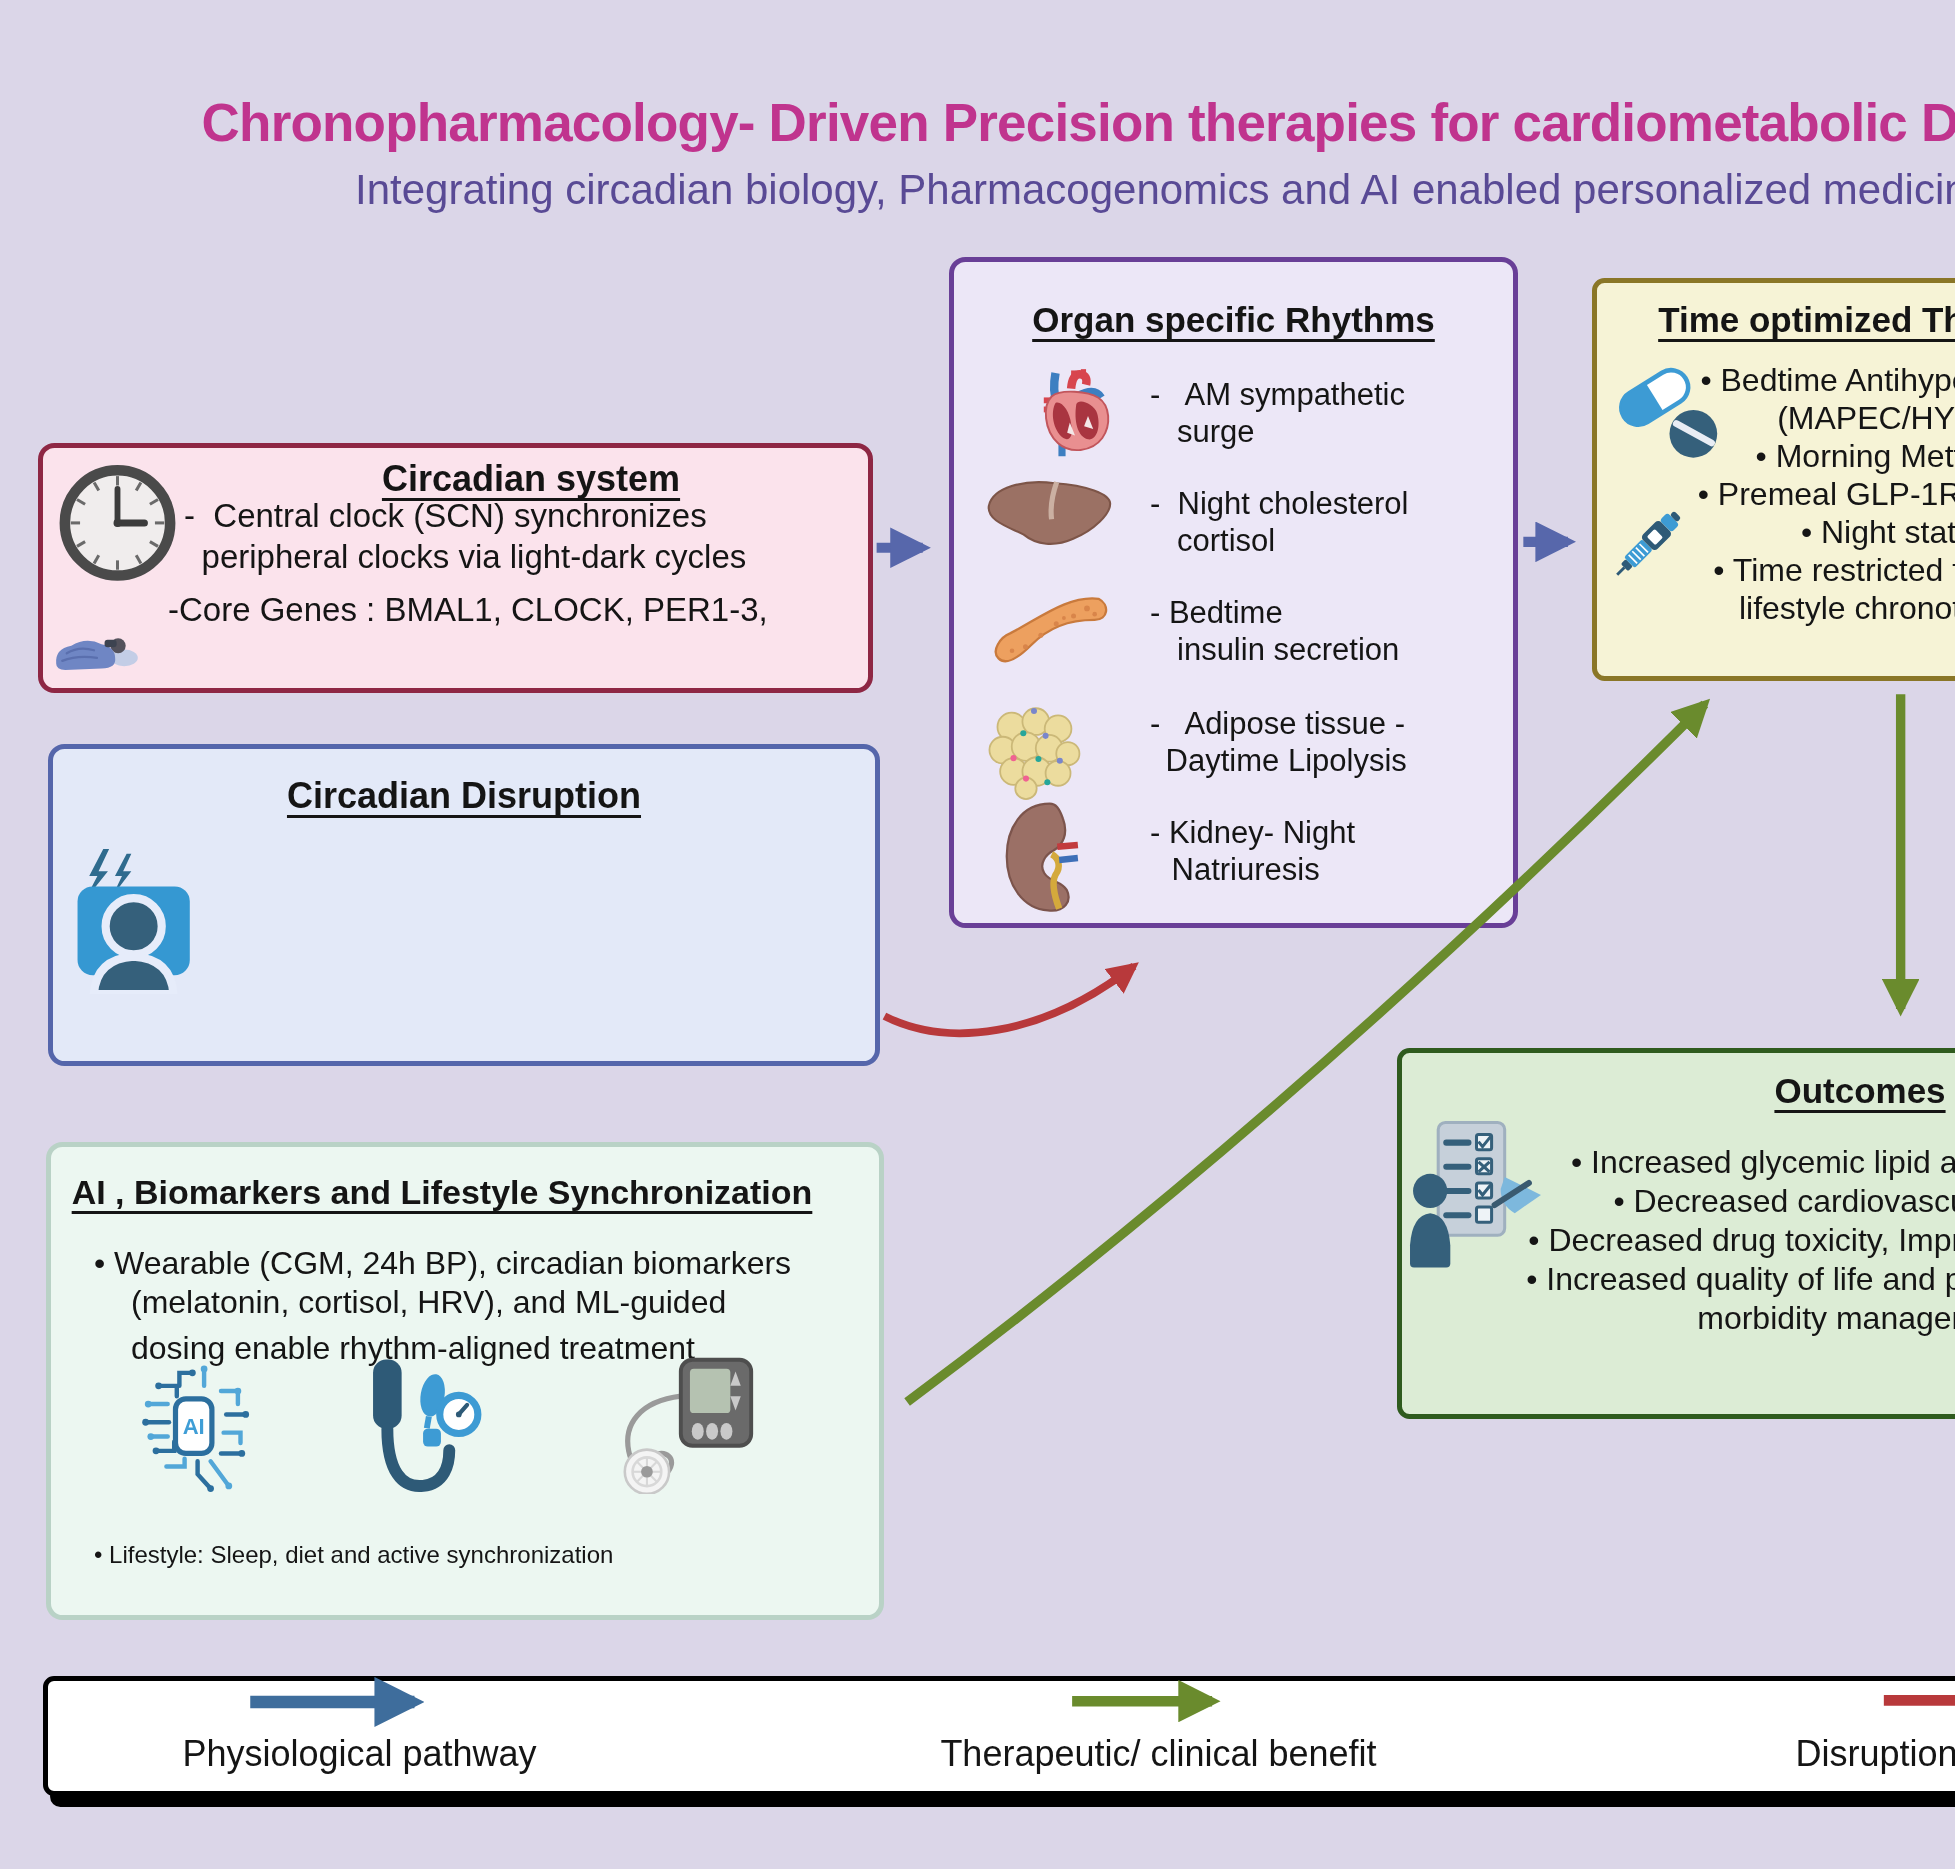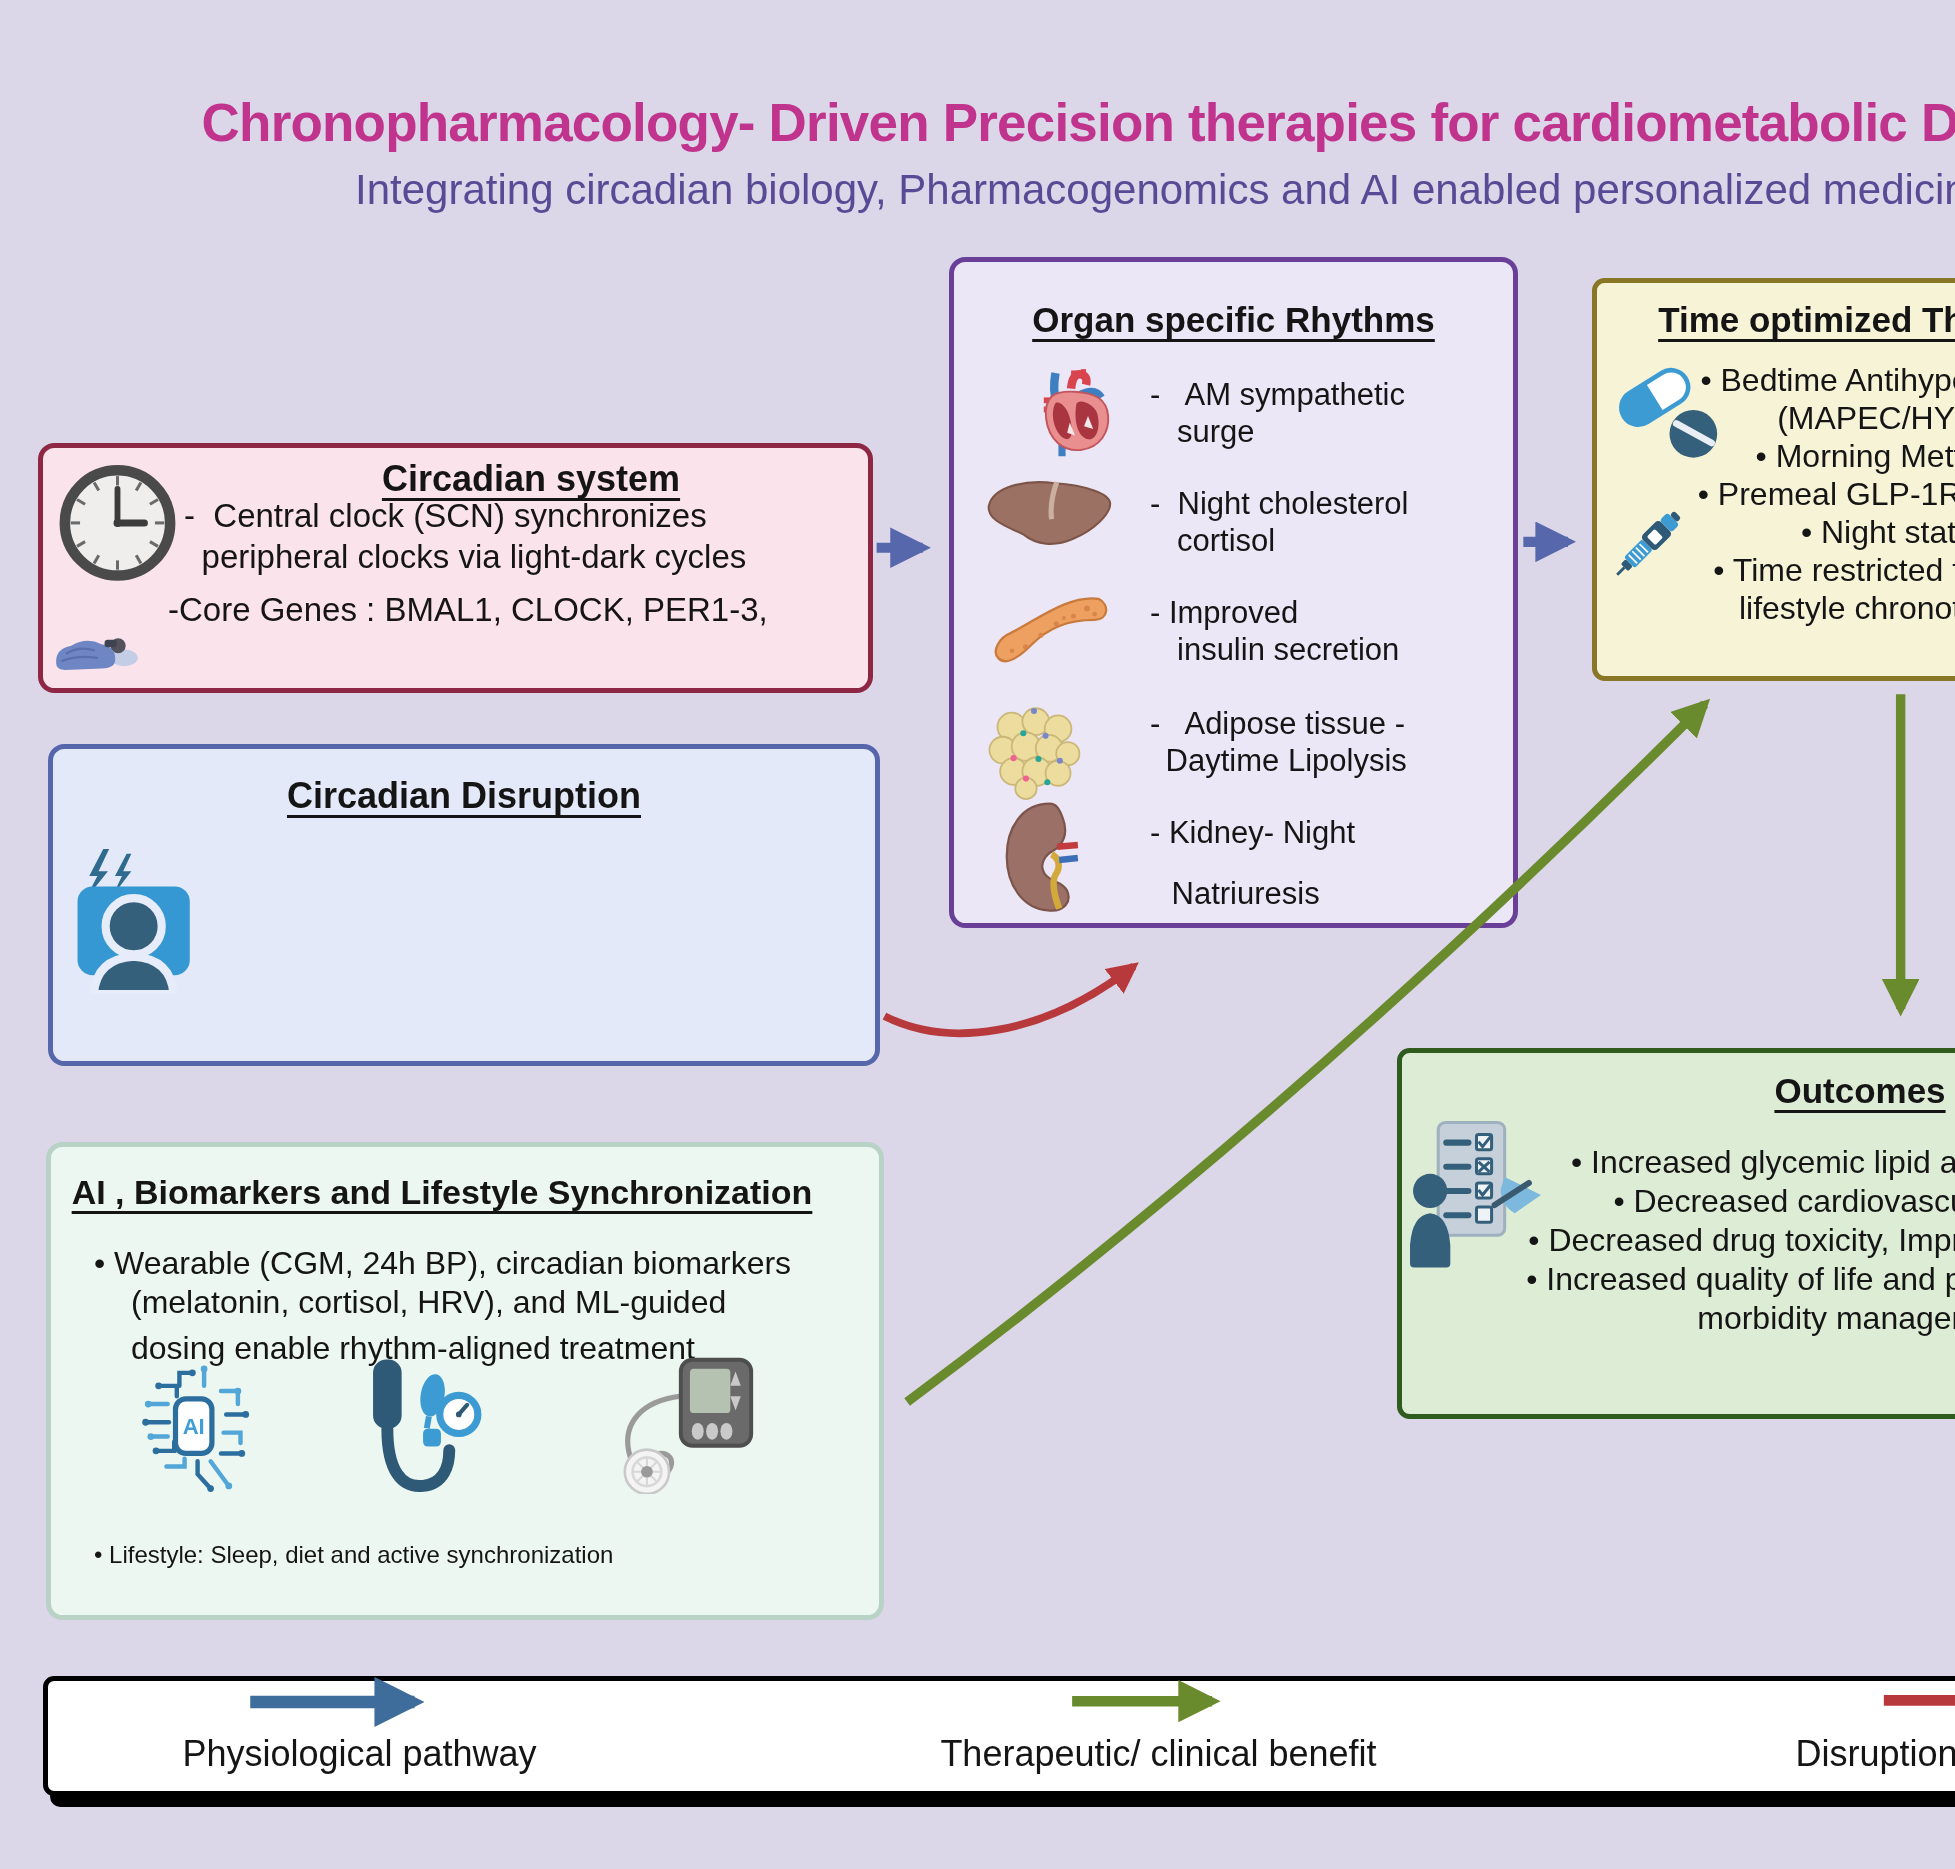--- a/index.html
+++ b/index.html
@@ -206,21 +206,21 @@
         <circle cx="90" cy="26" r="2.6"></circle>
         <circle cx="72" cy="34" r="2.6"></circle>
       <circle cx="56" cy="46" r="2.6"></circle>
         <circle cx="40" cy="58" r="2.6"></circle>
         <circle cx="26" cy="62" r="2.4"></circle>
       <circle cx="112" cy="24" r="2.4"></circle>
         <circle cx="80" cy="28" r="2"></circle>
     </g>
   </svg>
   <div class="abs" style="left:1150px;top:594px;font-size:31px;line-height:37px;">
-    <div class="ln">- Improved</div>
+    <div class="ln">- Bedtime</div>
     <div class="ln" style="padding-left:27px;">insulin secretion</div>
   </div>
 
   <svg class="abs" style="left:985px;top:702px;" width="98" height="98" viewBox="0 0 110 110">
     <g fill="#ecdc9e" stroke="#cbb878" stroke-width="2">
       <circle cx="30" cy="28" r="16"></circle>
         <circle cx="57" cy="22" r="15"></circle>
         <circle cx="82" cy="30" r="15"></circle>
       <circle cx="20" cy="54" r="15"></circle>
         <circle cx="46" cy="50" r="16"></circle>
@@ -246,21 +246,21 @@
   </div>
 
   <svg class="abs" style="left:995px;top:800px;" width="104" height="117" viewBox="0 0 110 125">
     <path d="M58,4 C28,4 12,30 12,60 C12,92 30,116 56,118 C74,120 82,108 76,96 C70,86 58,88 52,78 C46,68 54,58 62,54 C72,48 78,36 72,20 C68,8 64,4 58,4 Z" fill="#9b7066" stroke="#7c544c" stroke-width="2.4"></path>
     <path d="M60,58 C68,62 70,72 64,80 C60,88 62,100 68,116" fill="none" stroke="#d4a93c" stroke-width="7"></path>
     <line x1="66" y1="50" x2="88" y2="48" stroke="#c23b3e" stroke-width="7"></line>
     <line x1="68" y1="64" x2="88" y2="62" stroke="#3d6fb8" stroke-width="7"></line>
   </svg>
   <div class="abs" style="left:1150px;top:814px;font-size:31px;line-height:37px;">
     <div class="ln">- Kidney- Night</div>
-    <div class="ln" style="padding-left:21.5px;margin-top:24px;">Natriuresis</div>
+    <div class="ln" style="padding-left:21.5px;">Natriuresis</div>
   </div>
 
   <div class="box b-ther" style="left:1592px;top:278px;width:614px;height:403px;"></div>
   <div class="bt" style="left:1592px;top:300px;width:614px;font-size:35px;">Time optimized Therapeutics</div>
   <div class="abs ctr body83" style="left:1592px;top:361px;width:614px;line-height:38px;">
     <div class="ln">• Bedtime Antihypertensives</div>
     <div class="ln">(MAPEC/HYGIA)</div>
     <div class="ln">• Morning Metformin</div>
     <div class="ln">• Premeal GLP-1RA / Insulin</div>
     <div class="ln">• Night statins</div>

